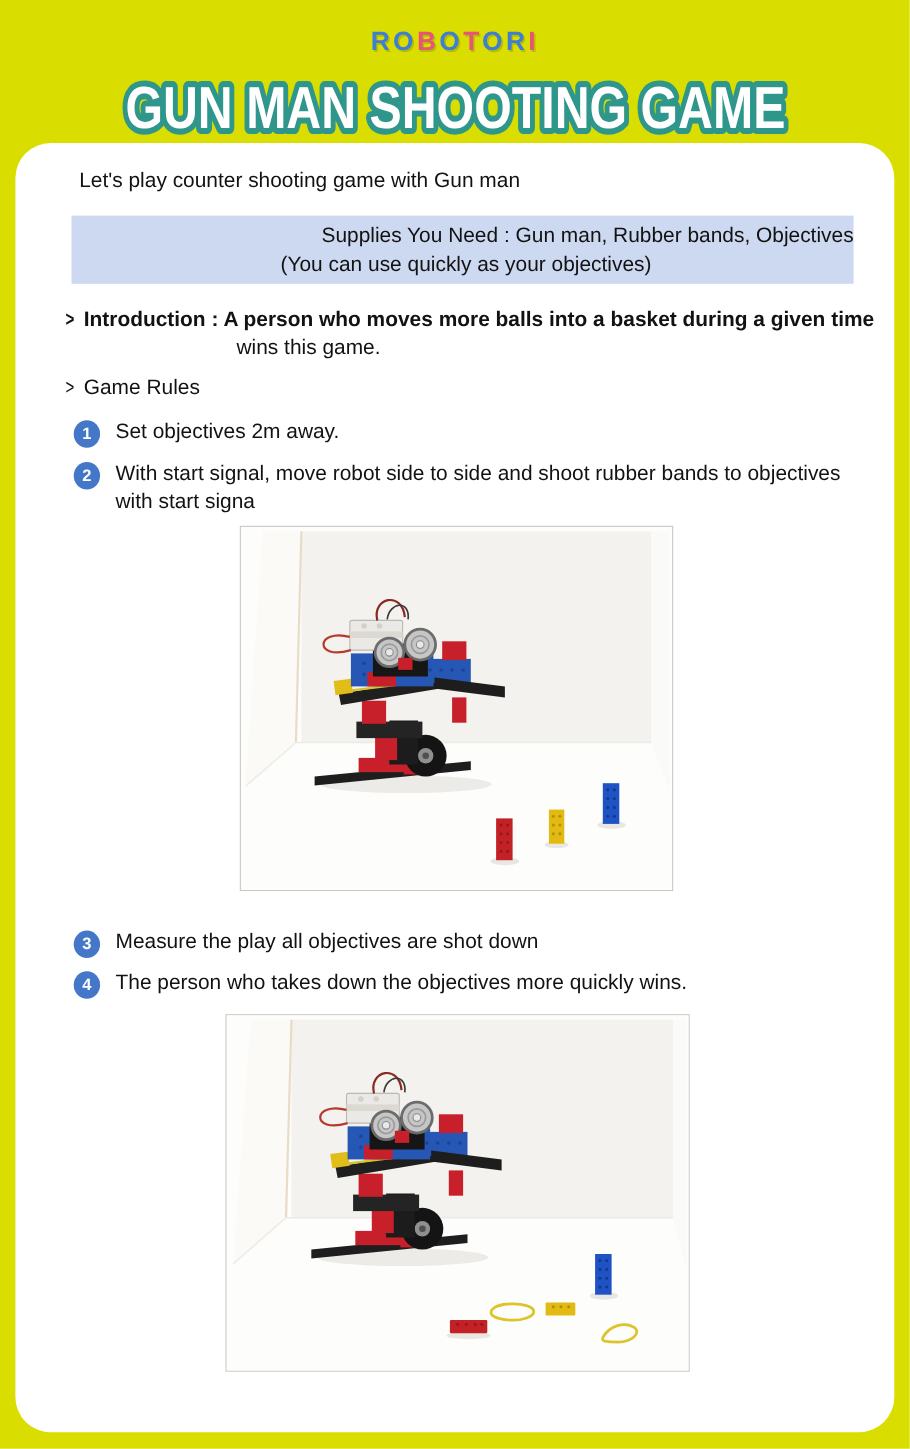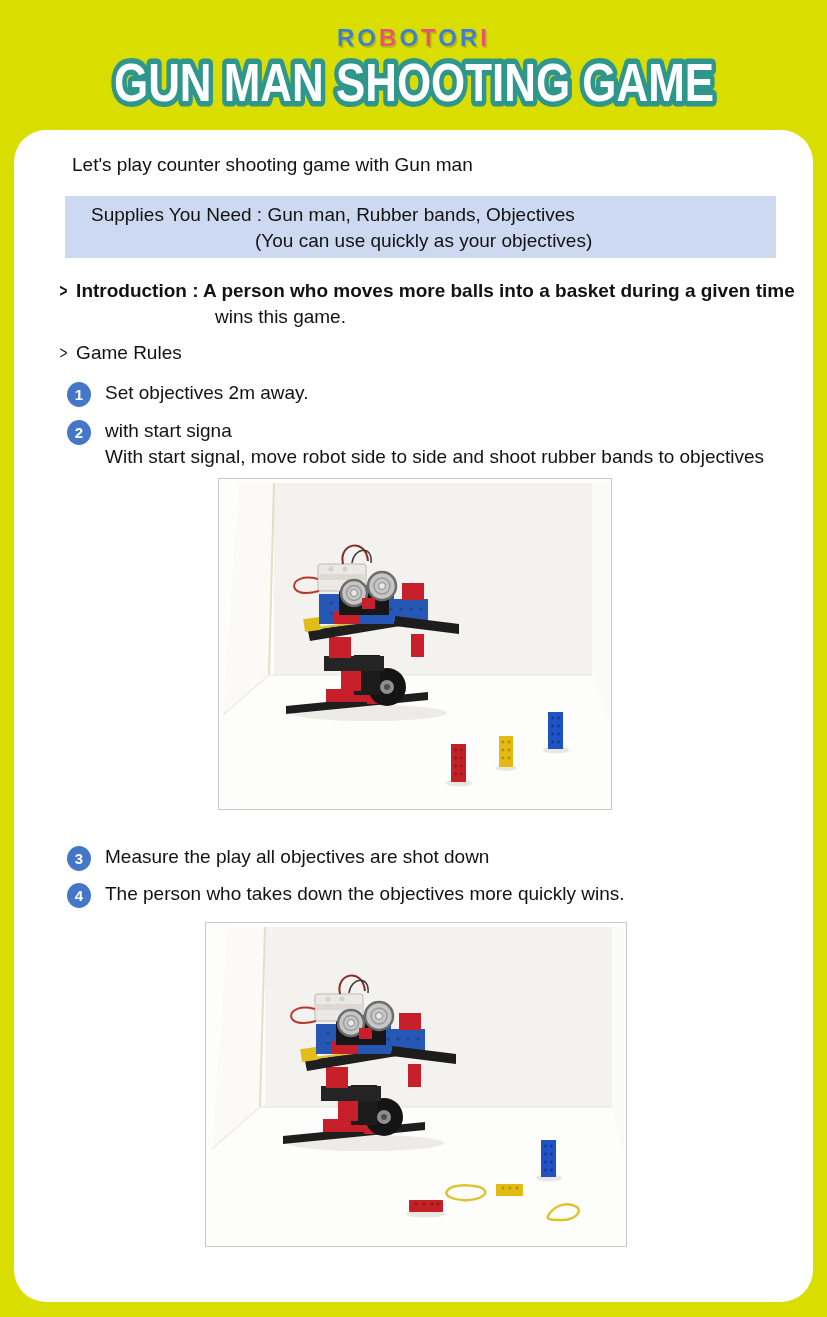--- a/index.html
+++ b/index.html
@@ -7,32 +7,32 @@
     width:827px;height:1317px;position:relative;overflow:hidden;
     background:#d9de00;
     font-family:"Liberation Sans",sans-serif;color:#121212;
   }
   
   .logo{
     position:absolute;top:24px;left:0;width:100%;text-align:center;
     font-size:24px;font-weight:bold;letter-spacing:3px;
   }
   .logo span{text-shadow:1.5px 2px 0 rgba(0,0,0,0.15);}
-  .title-wrap{position:absolute;top:52px;left:0;width:100%;text-align:center;}
+  .title-wrap{position:absolute;top:67px;left:0;width:100%;text-align:center;}
   
   .card{
     position:absolute;left:14px;top:130px;width:799px;height:1172px;
     background:#ffffff;border-radius:32px;
   }
   .intro{position:absolute;left:58px;top:24px;font-size:19px;}
   .supplies{
     position:absolute;left:51px;top:66px;width:711px;height:62px;
     background:#cdd9f0;font-size:19px;
   }
-  .supplies .l1{margin:8px 0 0 26px;}
+  .supplies .l1{margin:8px 0 0 12px;text-align:right;}
   .supplies .l2{margin:4px 0 0 190px;}
   .sec-line{position:absolute;font-size:19px;white-space:nowrap;}
   .chev{display:inline-block;margin-right:7px;transform:scaleX(0.72);font-size:19px;}
   .step{position:absolute;display:flex;align-items:flex-start;}
   .step-num{
     width:24px;height:25px;border-radius:50%;background:#4577c8;color:#fff;
     font-size:15px;font-weight:bold;display:flex;align-items:center;justify-content:center;
     flex:0 0 auto;
   }
   .step-text{margin-left:14px;font-size:19px;line-height:26px;margin-top:-2px;white-space:nowrap;}
@@ -69,22 +69,22 @@
   </div>
 
   <div class="step" style="left:53px;top:252px;">
     <div class="step-num">1</div>
     <div class="step-text">Set objectives 2m away.</div>
   </div>
 
   <div class="step" style="left:53px;top:290px;">
     <div class="step-num">2</div>
     <div class="step-text">
+      <div>With start signal, move robot side to side and shoot rubber bands to objectives</div>
       <div>with start signa</div>
-      <div>With start signal, move robot side to side and shoot rubber bands to objectives</div>
     </div>
   </div>
 
   <div class="photo" style="left:204px;top:348px;width:392px;height:330px;">
     <svg width="392" height="330" viewBox="0 0 392 330">
       <defs>
         <g id="gunman">
 
           <ellipse cx="150" cy="234" rx="78" ry="8" fill="#ecebe7"></ellipse>
 

